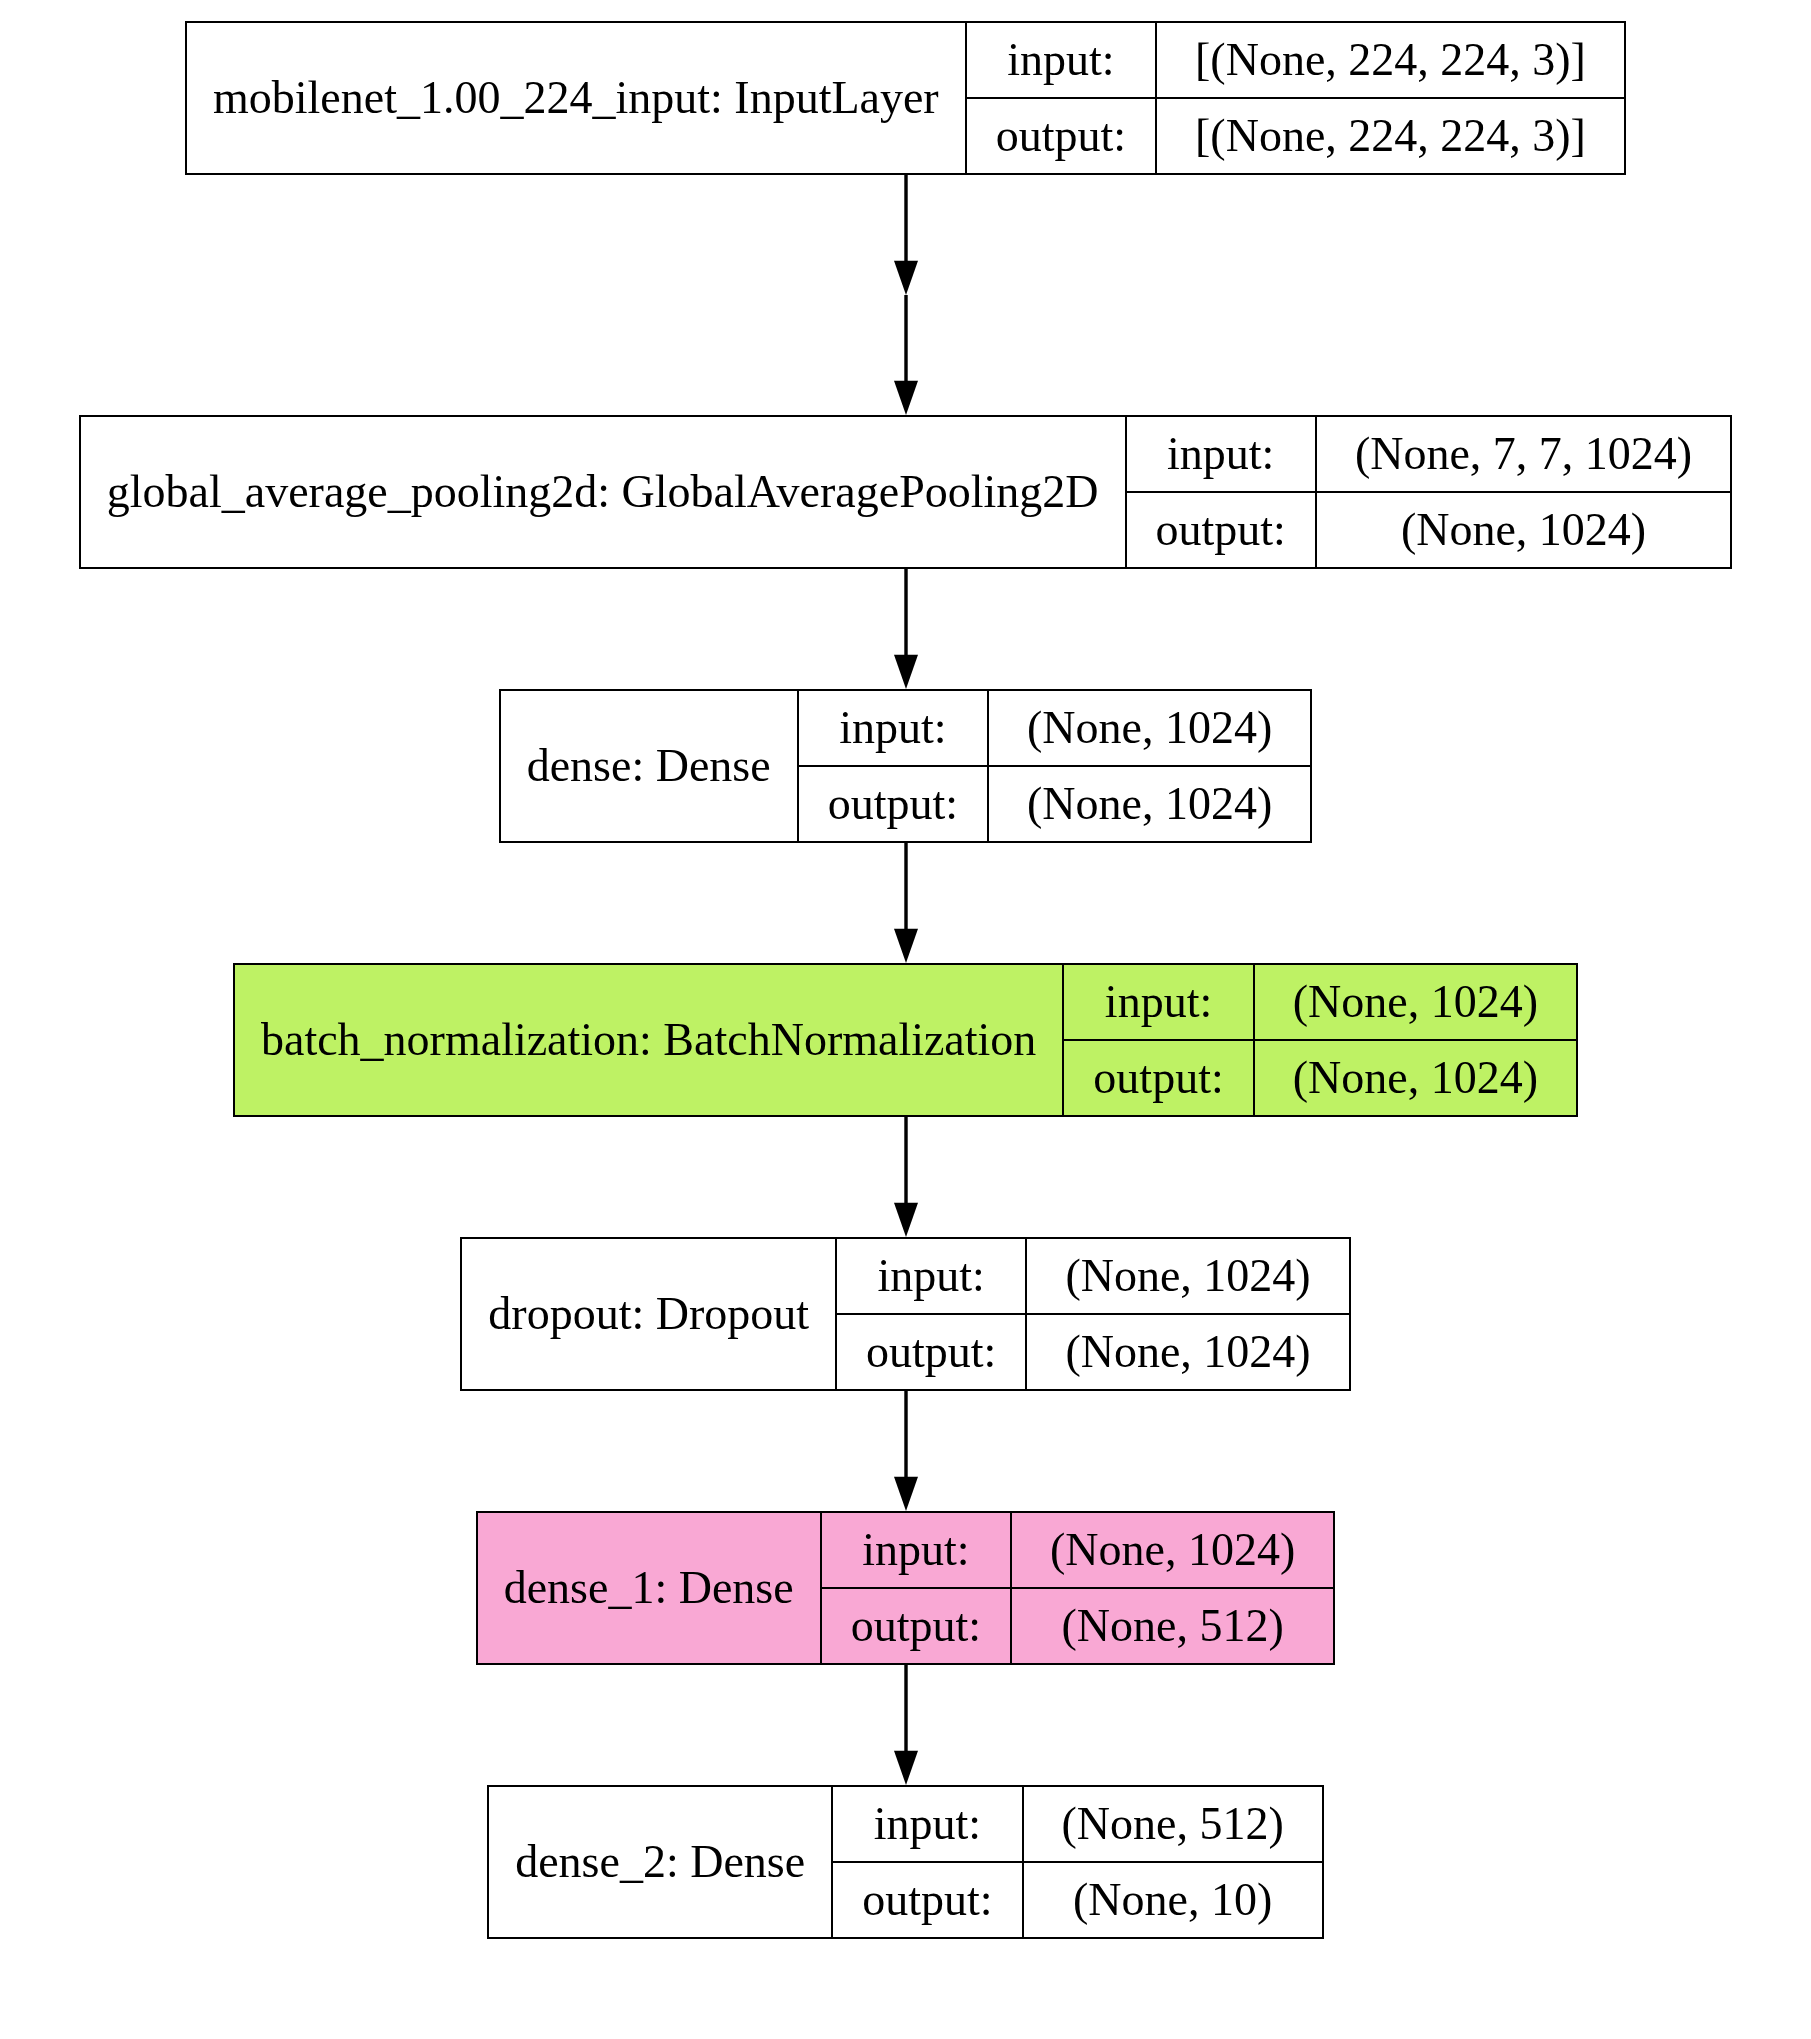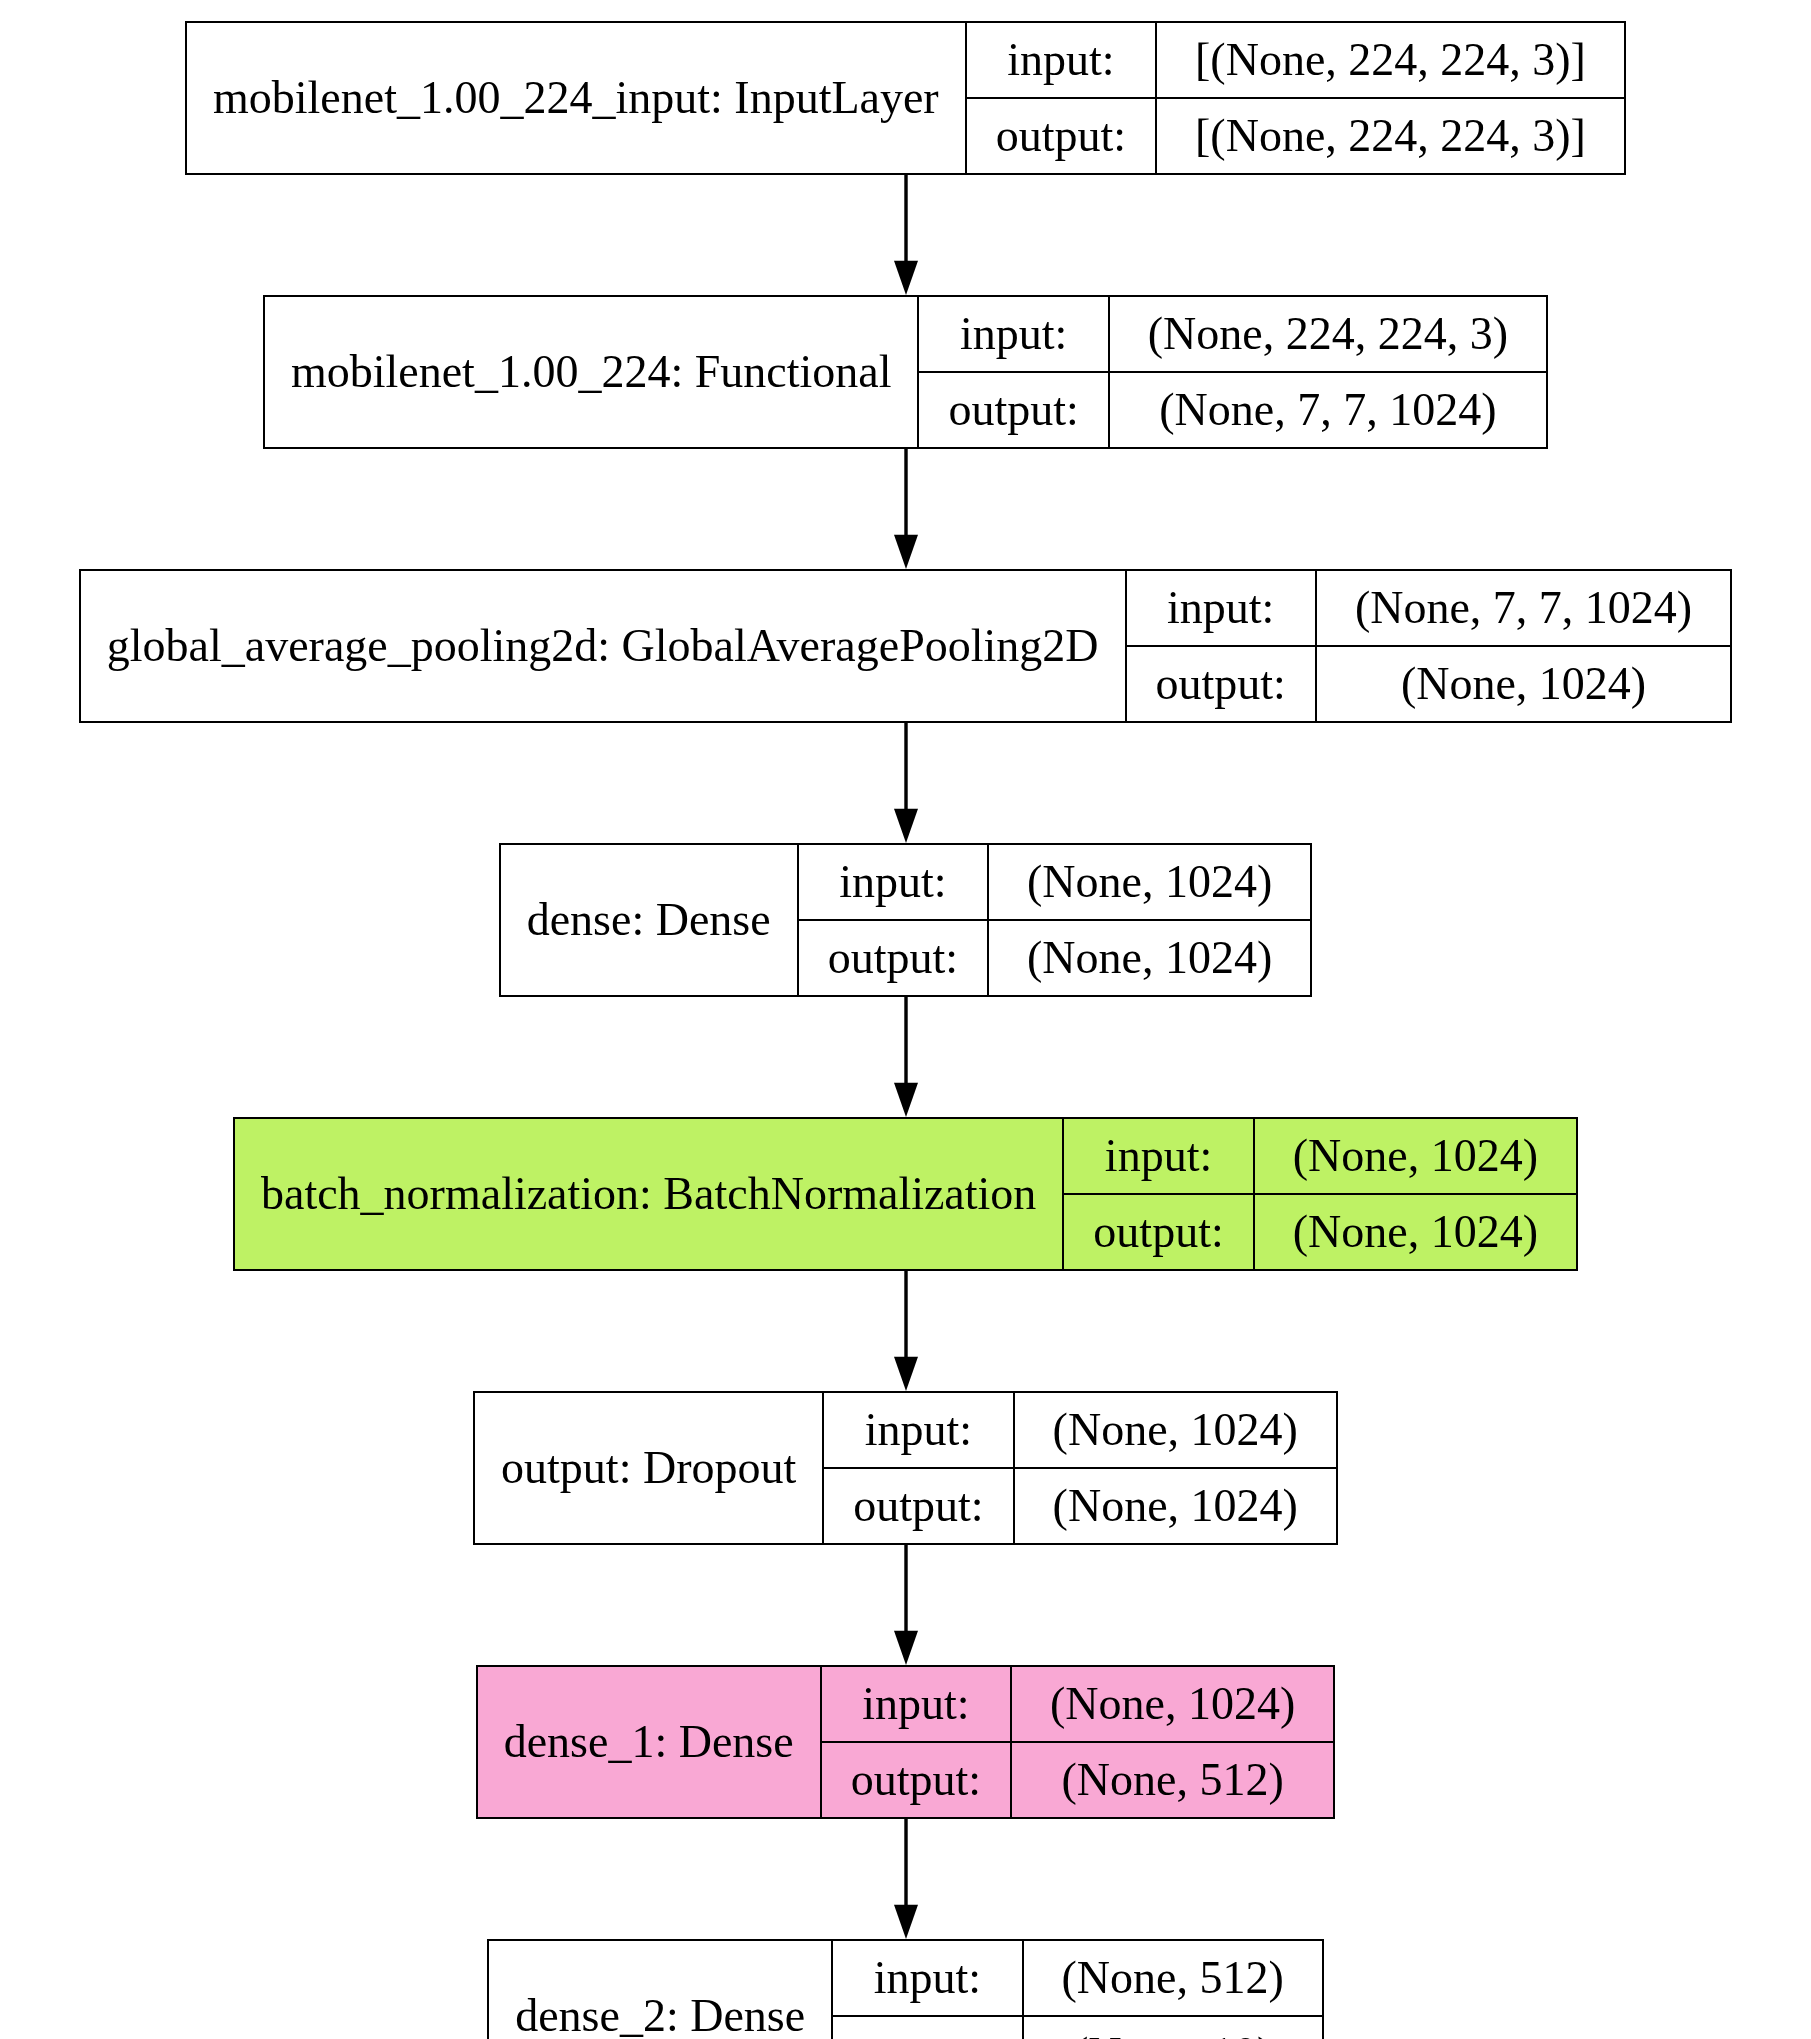--- a/index.html
+++ b/index.html
@@ -58,33 +58,20 @@
         <td class="shape">[(None, 224, 224, 3)]</td>
       </tr>
     </tbody>
   </table>
 
   <svg class="arrow" width="38" height="120" viewBox="0 0 44 140" xmlns="http://www.w3.org/2000/svg">
     <line class="arrow-line" x1="22" y1="0" x2="22" y2="104" stroke-width="4" stroke="#000000"></line>
     <polygon class="arrow-head" points="8,100 36,100 22,140" fill="#000000"></polygon>
   </svg>
 
-  <table class="layer-node" style="border-color: rgb(0, 0, 0); background: rgb(255, 255, 255); color: rgb(0, 0, 0);">
-    <tbody>
-      <tr>
-        <td class="name" rowspan="2">mobilenet_1.00_224: Functional</td>
-        <td class="lbl">input:</td>
-        <td class="shape">(None, 224, 224, 3)</td>
-      </tr>
-      <tr>
-        <td class="lbl">output:</td>
-        <td class="shape">(None, 7, 7, 1024)</td>
-      </tr>
-    </tbody>
-  </table>
 
   <svg class="arrow" width="38" height="120" viewBox="0 0 44 140" xmlns="http://www.w3.org/2000/svg">
     <line class="arrow-line" x1="22" y1="0" x2="22" y2="104" stroke-width="4" stroke="#000000"></line>
     <polygon class="arrow-head" points="8,100 36,100 22,140" fill="#000000"></polygon>
   </svg>
 
   <table class="layer-node" style="border-color: rgb(0, 0, 0); background: rgb(255, 255, 255); color: rgb(0, 0, 0);">
     <tbody>
       <tr>
         <td class="name" rowspan="2">global_average_pooling2d: GlobalAveragePooling2D</td>
@@ -137,21 +124,21 @@
   </table>
 
   <svg class="arrow" width="38" height="120" viewBox="0 0 44 140" xmlns="http://www.w3.org/2000/svg">
     <line class="arrow-line" x1="22" y1="0" x2="22" y2="104" stroke-width="4" stroke="#000000"></line>
     <polygon class="arrow-head" points="8,100 36,100 22,140" fill="#000000"></polygon>
   </svg>
 
   <table class="layer-node" style="border-color: rgb(0, 0, 0); background: rgb(255, 255, 255); color: rgb(0, 0, 0);">
     <tbody>
       <tr>
-        <td class="name" rowspan="2">output: Dropout</td>
+        <td class="name" rowspan="2">dropout: Dropout</td>
         <td class="lbl">input:</td>
         <td class="shape">(None, 1024)</td>
       </tr>
       <tr>
         <td class="lbl">output:</td>
         <td class="shape">(None, 1024)</td>
       </tr>
     </tbody>
   </table>
 

